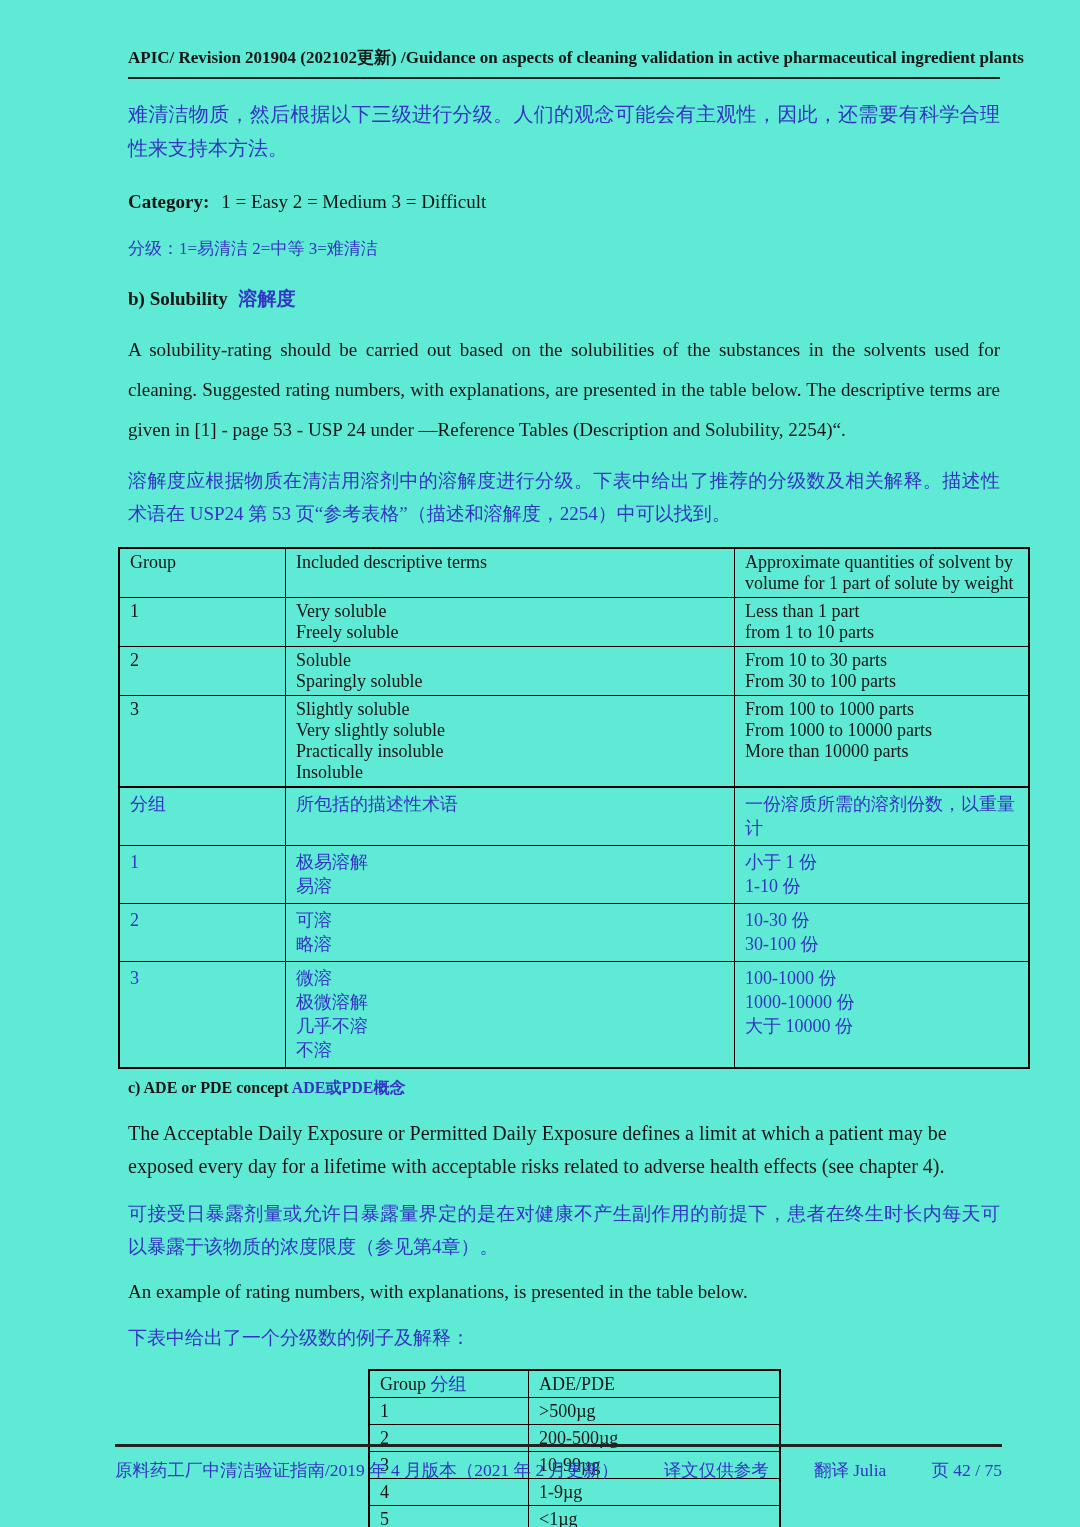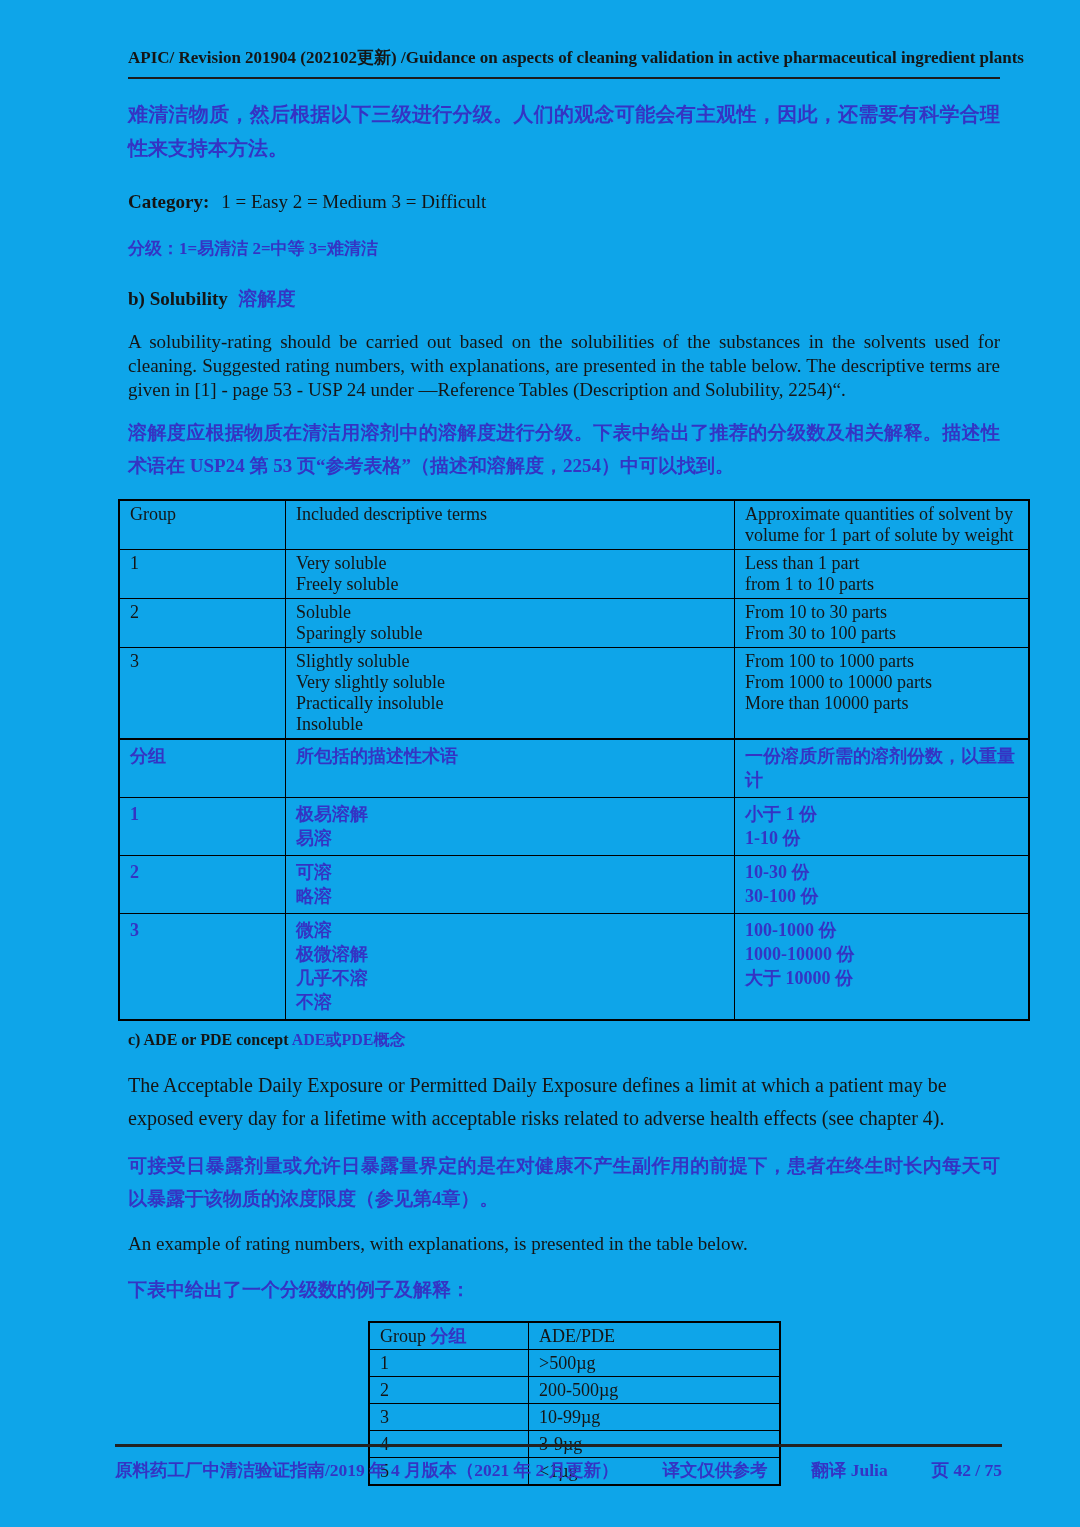--- a/index.html
+++ b/index.html
@@ -1,54 +1,54 @@
 <!DOCTYPE html>
 <html><head>
 <meta charset="utf-8">
 <style>
   html, body { margin: 0; padding: 0; background: #ffffff; }
   .page {
     position: relative;
     width: 1080px;
     height: 1527px;
-    background: #0ea5e9;
+    background: #5eead4;
     overflow: hidden;
     font-family: "Liberation Serif", "DejaVu Serif", serif;
     color: #151515;
   }
   .content {
     position: absolute;
     left: 128px;
     right: 80px;
     top: 46px;
   }
   .hdr {
     font-size: 17px;
     font-weight: bold;
     padding-bottom: 8px;
     border-bottom: 2px solid #1c1c1c;
     white-space: nowrap;
   }
-  .blue { color: #3434c4; font-weight: bold; }
+  .blue { color: #3434c4; }
   .para-cn-intro {
     margin-top: 18px;
     font-size: 20px;
     line-height: 34px;
     text-align: justify;
   }
   .category-line { margin-top: 26px; font-size: 19px; }
   .category-line b { font-weight: bold; }
   .category-val { margin-left: 12px; }
   .category-cn { margin-top: 24px; font-size: 17px; }
   .sec-heading { margin-top: 26px; font-size: 19px; font-weight: bold; }
   .sec-heading .blue { margin-left: 6px; }
   .para-en {
     margin-top: 18px;
     font-size: 19px;
-    line-height: 24px;
+    line-height: 40px;
     text-align: justify;
   }
   .para-cn {
     margin-top: 14px;
     font-size: 19px;
     line-height: 33px;
     text-align: justify;
   }
   table {
     border-collapse: collapse;
@@ -223,21 +223,21 @@
         <tr>
           <td class="g">2</td>
           <td class="v">200-500µg</td>
         </tr>
         <tr>
           <td class="g">3</td>
           <td class="v">10-99µg</td>
         </tr>
         <tr>
           <td class="g">4</td>
-          <td class="v">3-9µg</td>
+          <td class="v">1-9µg</td>
         </tr>
         <tr>
           <td class="g">5</td>
           <td class="v">&lt;1µg</td>
         </tr>
       </tbody>
     </table>
 
   </div>
 

